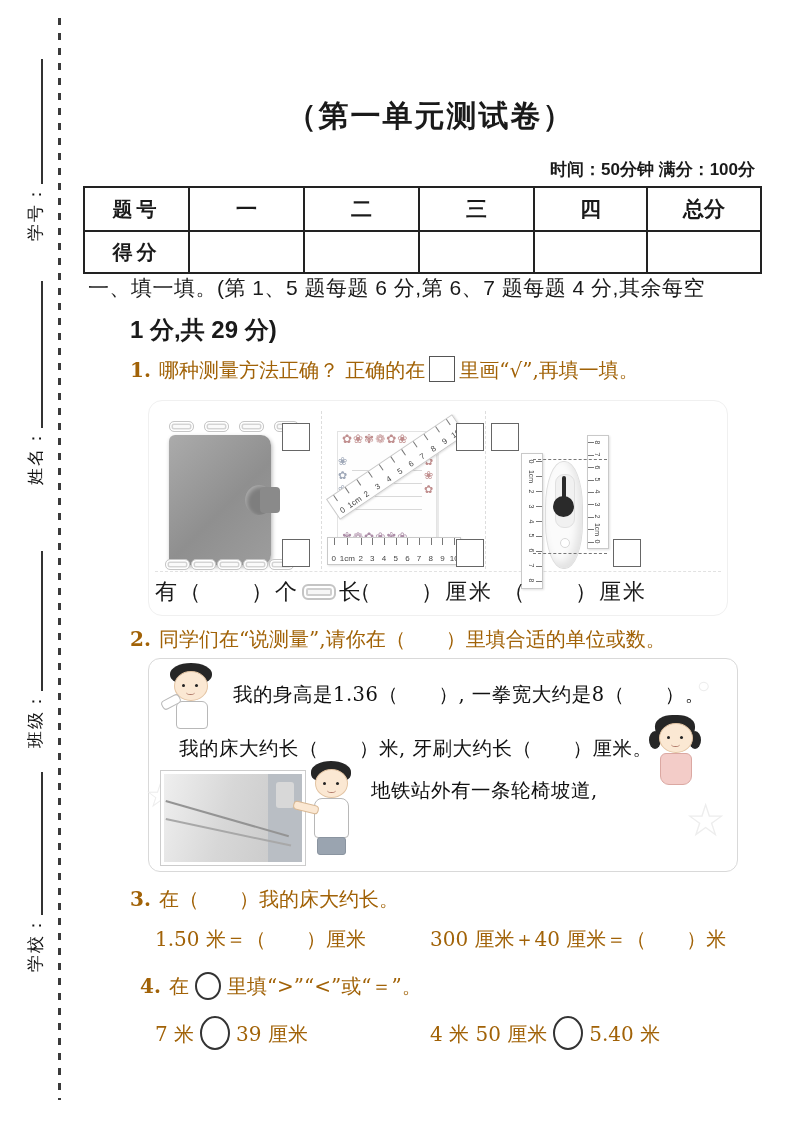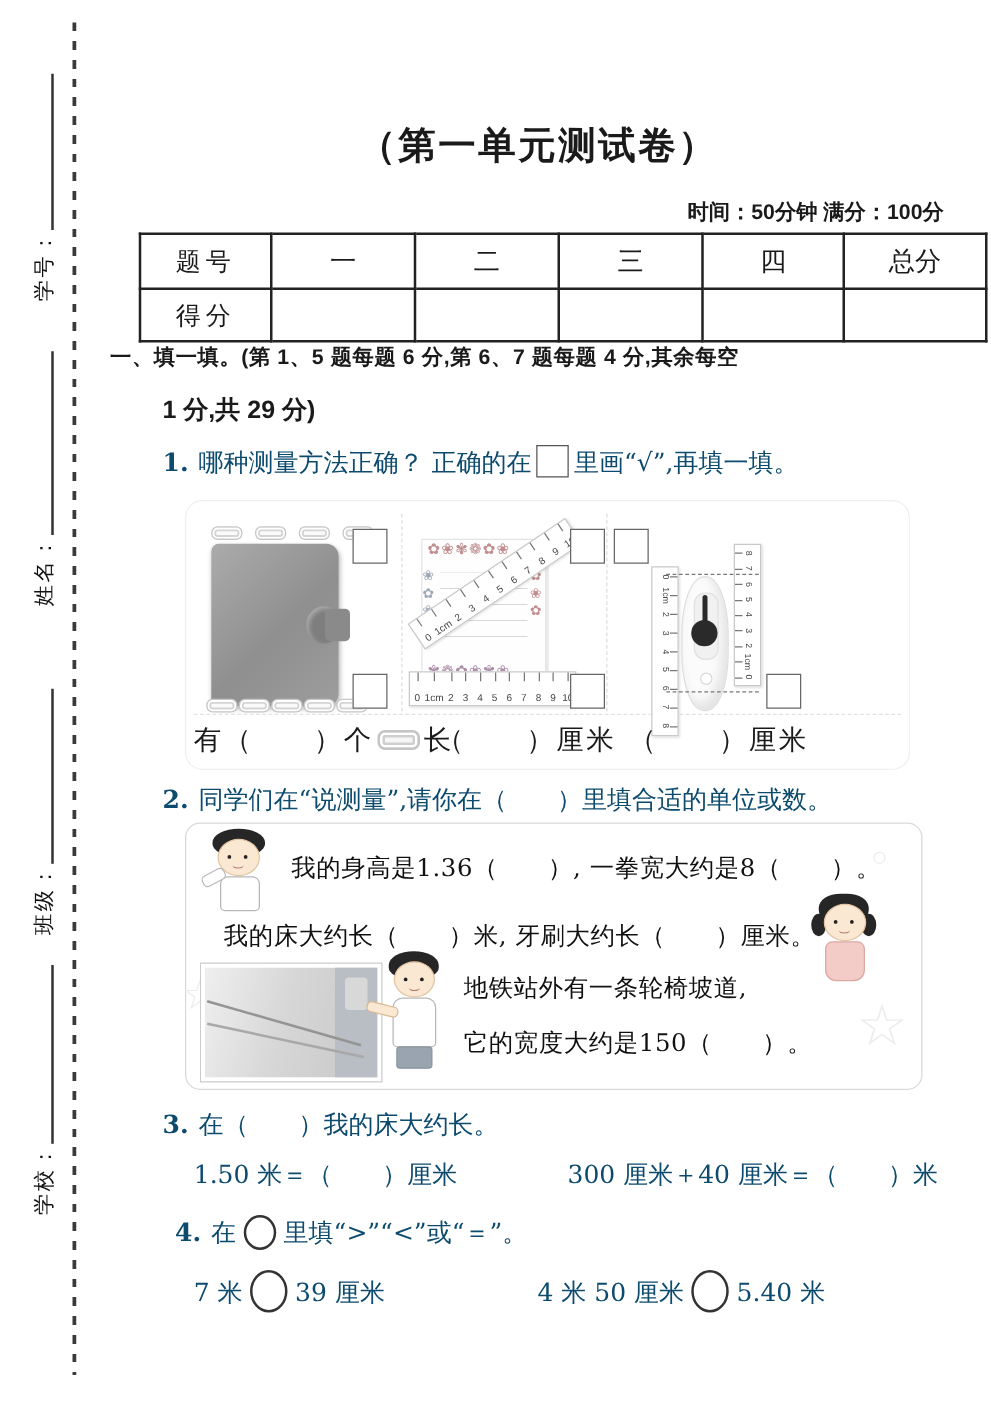--- a/index.html
+++ b/index.html
@@ -13,28 +13,28 @@
   .sb-field{display:flex;align-items:center;}
   .sb-label{font-size:17px;color:#111;letter-spacing:2px;}
   .sb-line{display:inline-block;border-bottom:2px solid #333;height:14px;}
   
   .title{position:absolute;top:24px;left:78px;right:10px;text-align:center;
     font-size:40px;font-weight:bold;letter-spacing:1px;}
   .subtitle{position:absolute;top:96px;left:78px;right:10px;text-align:center;
     font-size:30px;font-weight:bold;letter-spacing:2px;}
   .meta{position:absolute;top:158px;left:0;right:38px;text-align:right;font-size:17px;font-weight:bold;}
   
-  .score-table{position:absolute;left:111px;top:186px;border-collapse:collapse;table-layout:fixed;}
+  .score-table{position:absolute;left:83px;top:186px;border-collapse:collapse;table-layout:fixed;font-weight:bold;}
   .score-table td{border:2px solid #222;text-align:center;vertical-align:middle;
     font-family:"DejaVu Serif",serif;font-size:21px;}
   .score-table .hd{font-size:20px;letter-spacing:4px;}
   
-  .sec1{position:absolute;left:88px;top:274px;font-size:17px;font-weight:bold;letter-spacing:.5px;}
-  .sec2{position:absolute;left:130px;top:314px;font-size:20px;font-weight:bold;text-align:right;}
-  .qline{position:absolute;font-family:"DejaVu Serif",serif;font-size:20px;color:#0c4a6e;}
+  .sec1{position:absolute;left:88px;top:274px;font-size:21px;font-weight:normal;letter-spacing:.5px;}
+  .sec2{position:absolute;left:130px;top:314px;font-size:24px;font-weight:bold;text-align:right;}
+  .qline{position:absolute;font-family:"DejaVu Serif",serif;font-size:20px;color:#a16207;}
   .qno{font-weight:bold;margin-right:8px;}
   .inline-box{display:inline-block;width:24px;height:24px;border:1px solid #555;
     vertical-align:-5px;margin:0 4px;background:#fff;}
   .inline-circle{display:inline-block;width:26px;height:30px;border:2px solid #333;
     border-radius:50%;vertical-align:-9px;margin:0 6px;background:#fff;}
   
   .q1fig{position:absolute;left:148px;top:400px;width:578px;height:214px;
     border:1px solid #f0f0f0;border-radius:14px;}
   .sepv{position:absolute;top:10px;height:158px;border-left:1px dashed #ddd;}
   .seph{position:absolute;left:6px;right:6px;top:170px;border-top:1px dashed #e2e2e2;}
@@ -392,28 +392,27 @@
 
     <div class="avatar" style="left:150px;top:102px;width:62px;height:104px">
       <span class="hair" style="left:12px;top:0px;width:40px;height:22px;border-radius:55% 55% 45% 45%"></span>
       <span class="face" style="left:16px;top:8px;width:31px;height:27px"></span>
       <span class="torso" style="left:15px;top:37px;width:33px;height:38px;border-radius:8px 8px 4px 4px"></span>
       <span class="torso" style="left:-6px;top:42px;width:24px;height:7px;background:#fbe8d3;border-color:#d8b894;border-radius:4px;transform:rotate(14deg)"></span>
       <span class="torso" style="left:18px;top:76px;width:27px;height:16px;background:#9aa4b0;border-color:#8a94a0;border-radius:3px"></span>
     </div>
 
     <div class="txt" style="left:222px;top:118px">地铁站外有一条轮椅坡道,</div>
-    <div class="txt" style="left:222px;top:162px">它的宽度大约是150（　　）。</div>
   </div>
 
   <div class="qline" style="left:130px;top:886px">
     <span class="qno">3.</span><span>在（　　）我的床大约长。</span>
   </div>
   <div class="qline" style="left:155px;top:926px">1.50 米＝（　　）厘米</div>
-  <div class="qline" style="left:454px;top:926px">300 厘米＋40 厘米＝（　　）米</div>
+  <div class="qline" style="left:430px;top:926px">300 厘米＋40 厘米＝（　　）米</div>
 
   <div class="qline" style="left:140px;top:972px">
     <span class="qno">4.</span><span>在</span><span class="inline-circle" style="width:22px;height:24px;vertical-align:-7px"></span><span>里填“&gt;”“&lt;”或“＝”。</span>
   </div>
   <div class="qline" style="left:155px;top:1016px">
     <span>7 米</span><span class="inline-circle"></span><span>39 厘米</span>
   </div>
   <div class="qline" style="left:430px;top:1016px">
     <span>4 米 50 厘米</span><span class="inline-circle"></span><span>5.40 米</span>
   </div>

